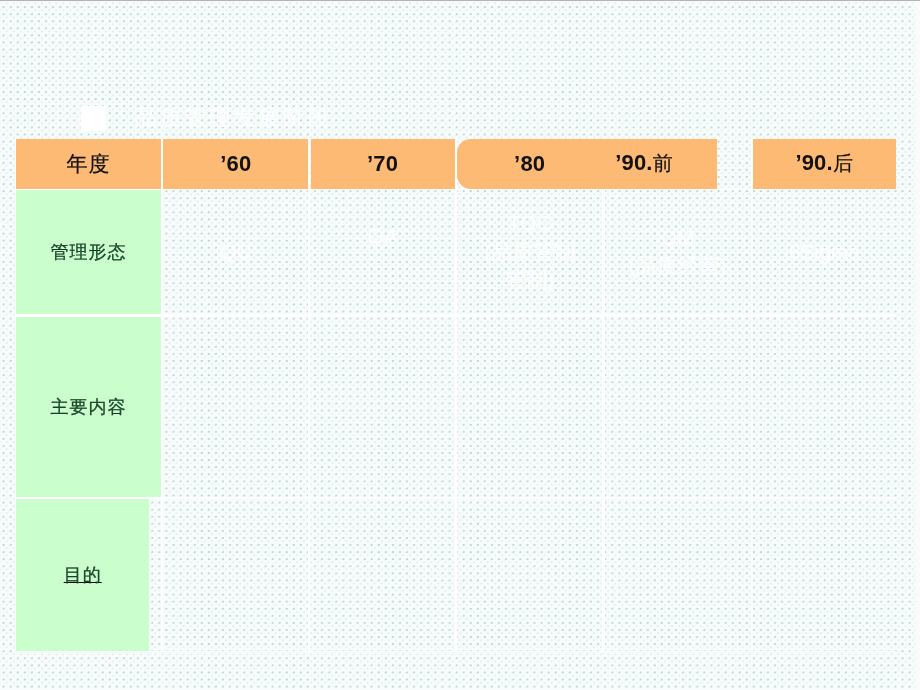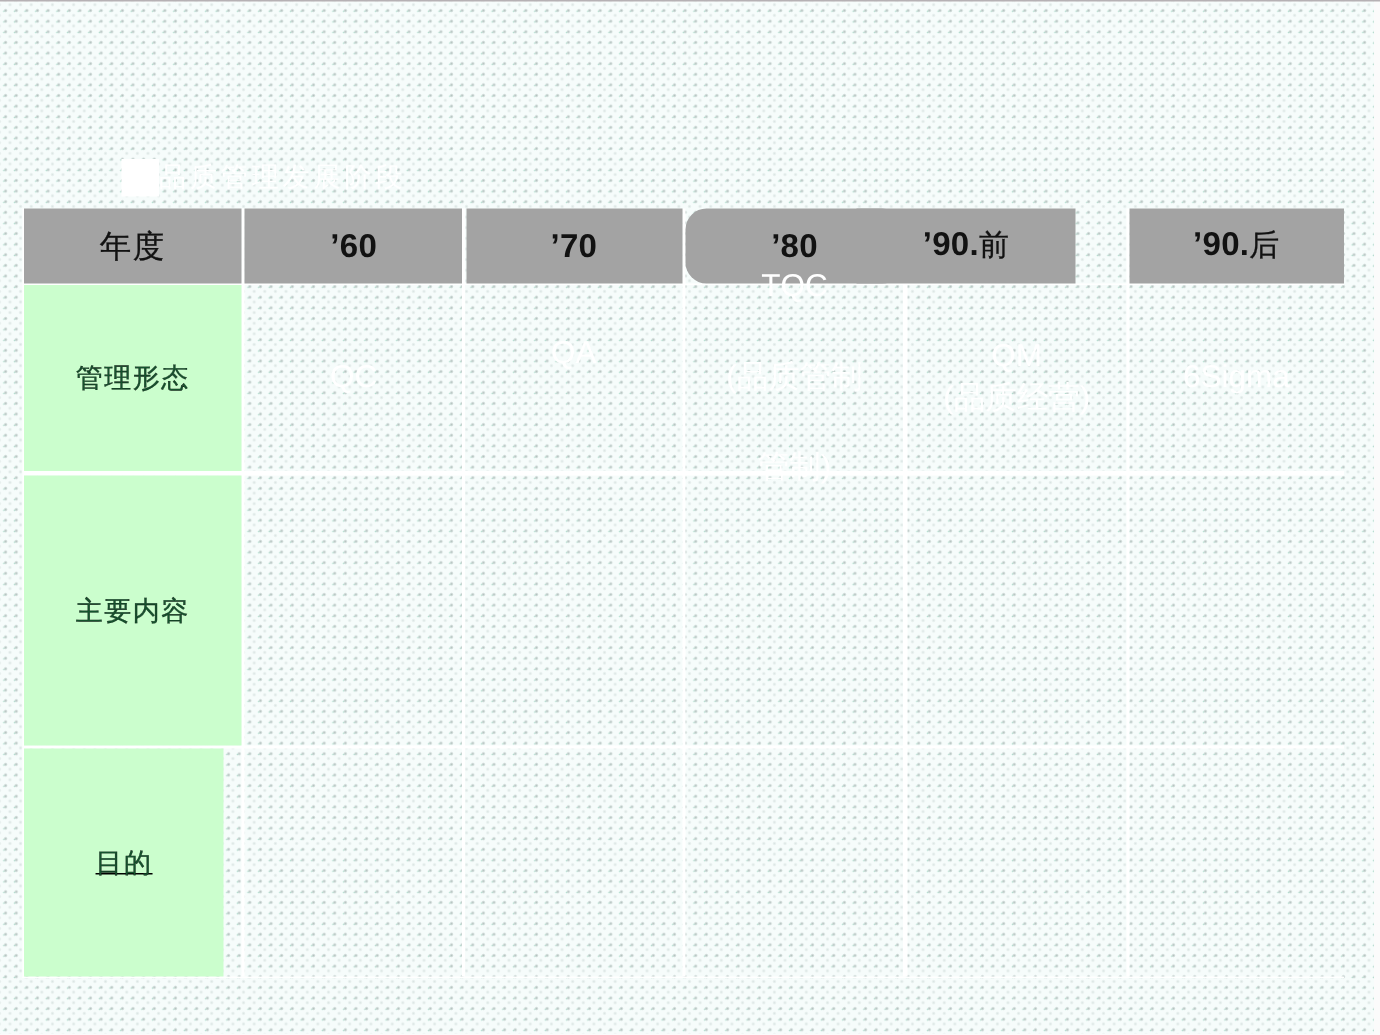--- a/index.html
+++ b/index.html
@@ -20,31 +20,31 @@
       radial-gradient(circle at 50% 50%, rgba(120,142,137,0.52) 0px, rgba(120,142,137,0.33) 0.7px, rgba(120,142,137,0) 1.4px),
       radial-gradient(circle at 50% 50%, rgba(60,172,130,0.34) 0px, rgba(60,172,130,0.18) 0.35px, rgba(60,172,130,0) 0.9px),
       radial-gradient(circle at 50% 50%, rgba(176,194,190,0.40) 0px, rgba(176,194,190,0.24) 0.7px, rgba(176,194,190,0) 1.4px);
     background-size:7.08px 7.08px, 7.08px 7.08px, 7.08px 7.08px;
     background-position:7.3px 2.5px, 6.1px 3.0px, 10.2px 5.7px;
   }
   .cell{position:absolute;box-sizing:border-box;
         display:flex;align-items:center;justify-content:center;text-align:center;
         filter:opacity(1);}
   .gap{position:absolute;background:#ffffff;}
-  .hd{background:#a3a3a3;}
+  .hd{background:#fdba74;}
   .hd .cjk{font-size:21px;color:#121212;letter-spacing:1px;-webkit-text-stroke:0.22px #121212;}
   .hd .num{font-size:22px;font-weight:bold;color:#121212;letter-spacing:0.2px;}
   .hd .num .cjkpart{font-weight:normal;font-size:20px;font-style:normal;-webkit-text-stroke:0.2px #121212;}
   .rl{background:#cbfecd;}
   .rl span{font-size:18px;color:#14532d;letter-spacing:1px;-webkit-text-stroke:0.22px #121212;}
   .bc{color:#ffffff;font-size:21px;line-height:28.5px;padding:0 3px;}
 
   .title{position:absolute;left:81px;top:105px;height:26px;display:flex;align-items:center;filter:opacity(1);}
   .bullet{width:25px;height:25px;background:#ffffff;flex:0 0 auto;}
-  .title-text{margin-left:0;font-size:18px;line-height:28px;color:#ffffff;white-space:nowrap;letter-spacing:2.6px;}
+  .title-text{margin-left:29px;font-size:22px;line-height:28px;color:#ffffff;white-space:nowrap;letter-spacing:2.6px;}
 </style>
 </head>
 <body>
 
 <div id="slide">
   <div id="bg"></div>
   <div id="topline"></div>
 
   <div class="title">
     <span class="bullet"></span>
@@ -88,21 +88,21 @@
       </div>
       <div class="cell rl" style="left: 16.2px; top: 499.3px; width: 133px; height: 151.5px; text-decoration: underline;">
         <span>目的</span>
       </div>
       <div class="cell bc" style="left: 163.4px; top: 190.2px; width: 144.8px; height: 124.1px; flex-direction: column;">
         <span class="bline">QC</span>
       </div>
       <div class="cell bc" style="left: 310.5px; top: 174px; width: 144.1px; height: 124.1px; flex-direction: row;">
         <span class="bline">QA</span>
       </div>
-      <div class="cell bc" style="left: 457.1px; top: 190.2px; width: 145.2px; height: 124.1px; flex-direction: column; gap: 32px;">
+      <div class="cell bc" style="left: 457.1px; top: 190.2px; width: 145.2px; height: 124.1px; flex-direction: column;">
         <span class="bline">TQC</span>
         <span class="bline">(品质管制</span>
         <span class="bline">管制)</span>
       </div>
       <div class="cell bc" style="left: 604.8px; top: 190.2px; width: 146px; height: 124.1px; flex-direction: column;">
         <span class="bline">QM</span>
         <span class="bline">(品质经营)</span>
       </div>
       <div class="cell bc" style="left: 752.7px; top: 190.2px; width: 143.1px; height: 124.1px; flex-direction: column;">
         <span class="bline">6Sigma</span>

